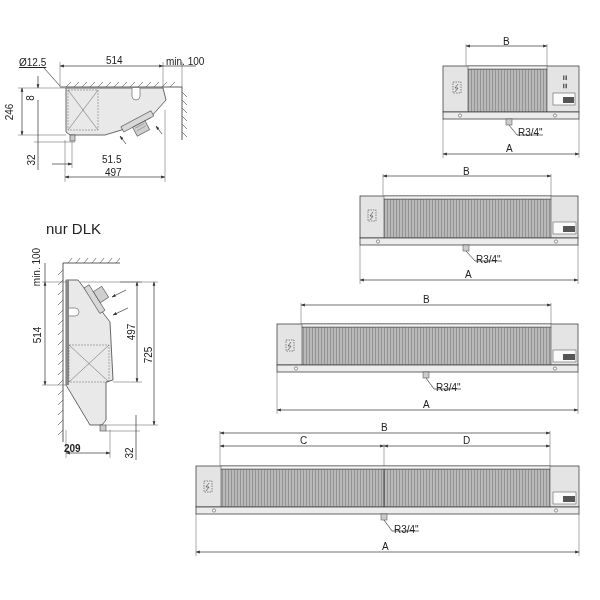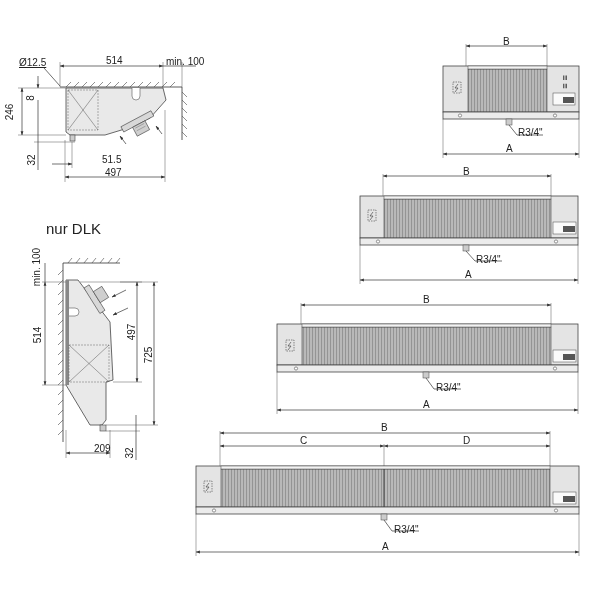--- a/index.html
+++ b/index.html
@@ -280,21 +280,21 @@
 <div class="overlay" style="left:28px;top:93px;transform:rotate(-90deg);">8</div>
 <div class="overlay" style="left:26px;top:155px;transform:rotate(-90deg);">32</div>
 <div class="overlay" style="left:102px;top:155px;">51.5</div>
 <div class="overlay" style="left:105px;top:168px;">497</div>
 
 <div class="overlay" style="left:46px;top:221px;font-size:15px;">nur DLK</div>
 <div class="overlay" style="left:18px;top:262px;transform:rotate(-90deg);">min. 100</div>
 <div class="overlay" style="left:30px;top:330px;transform:rotate(-90deg);">514</div>
 <div class="overlay" style="left:124px;top:327px;transform:rotate(-90deg);">497</div>
 <div class="overlay" style="left:141px;top:350px;transform:rotate(-90deg);">725</div>
-<div class="overlay" style="left:94px;top:444px;">209</div>
+<div class="overlay" style="left:64px;top:444px;font-weight:bold;">209</div>
 <div class="overlay" style="left:124px;top:448px;transform:rotate(-90deg);">32</div>
 
 <div class="overlay" style="left:503px;top:37px;">B</div>
 <div class="overlay" style="left:518px;top:128px;">R3/4"</div>
 <div class="overlay" style="left:506px;top:144px;">A</div>
 
 <div class="overlay" style="left:463px;top:167px;">B</div>
 <div class="overlay" style="left:476px;top:255px;">R3/4"</div>
 <div class="overlay" style="left:465px;top:270px;">A</div>
 

